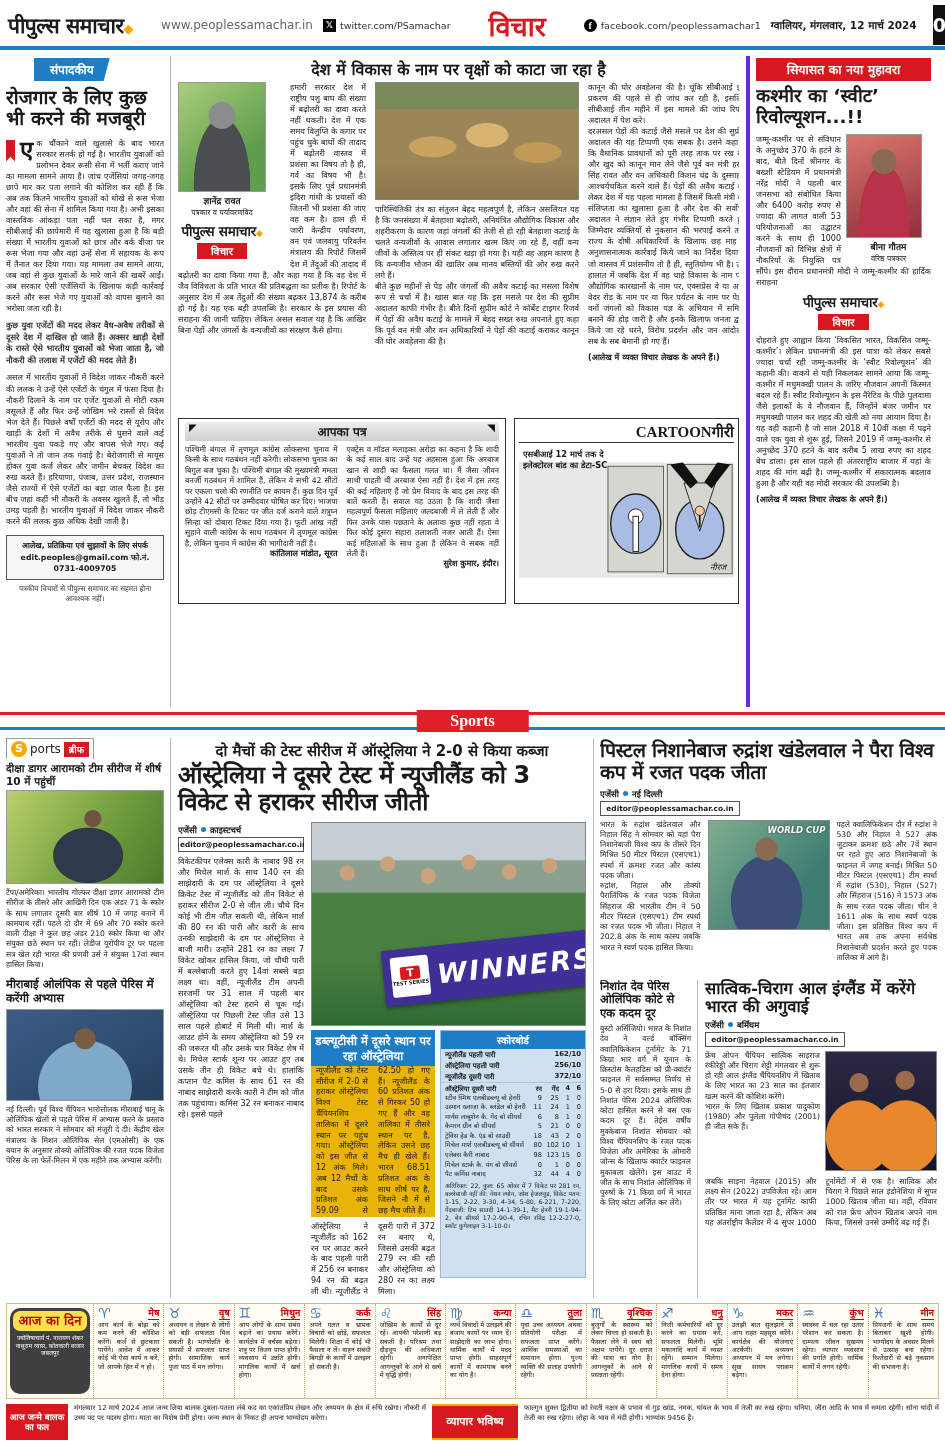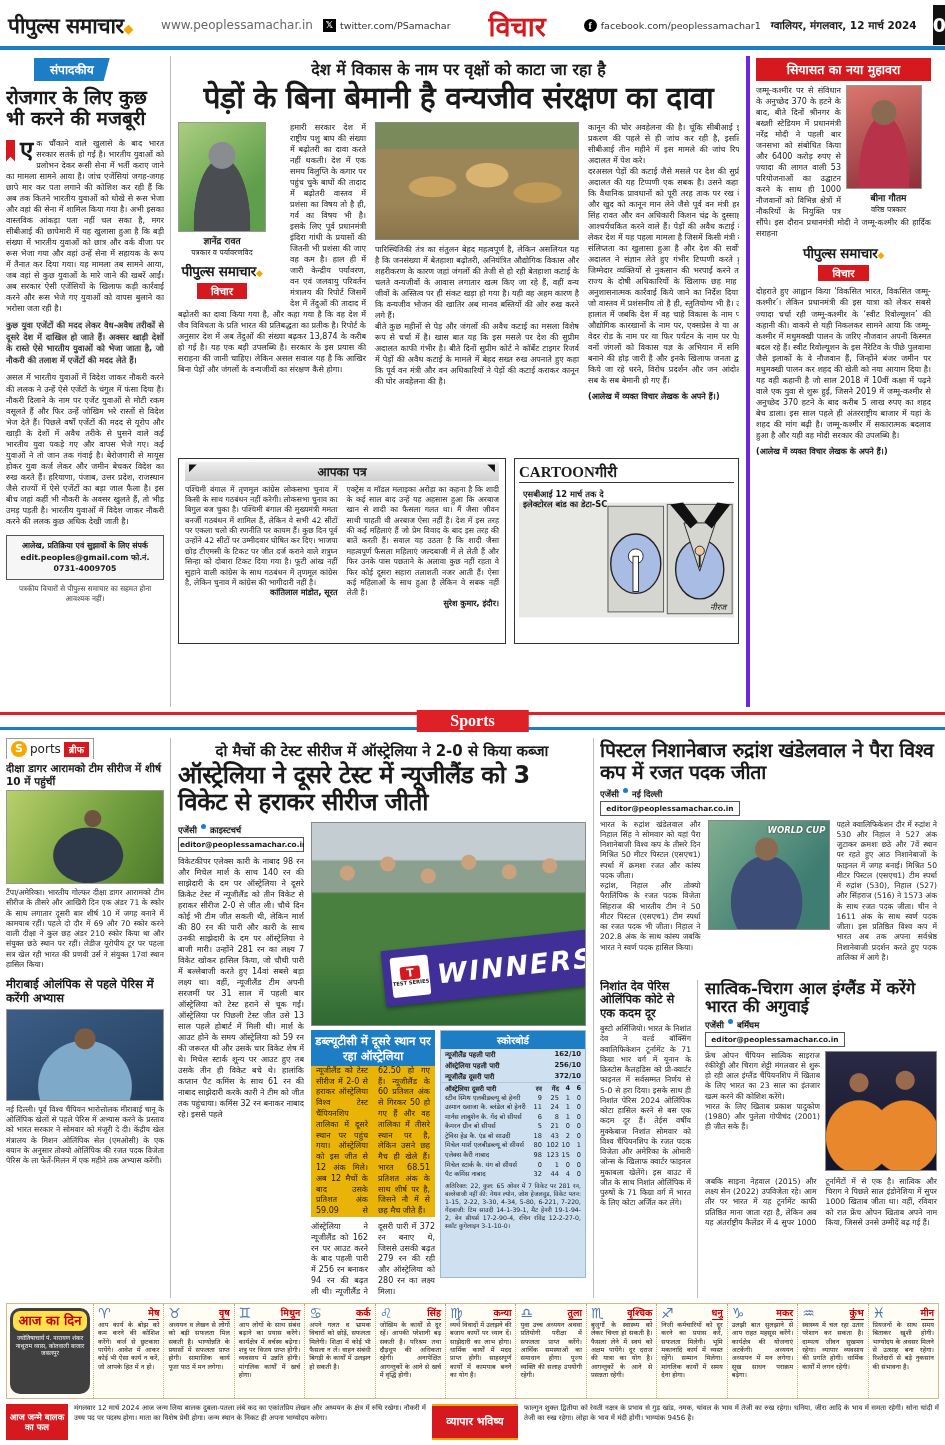--- a/index.html
+++ b/index.html
@@ -65,21 +65,21 @@
                 linear-gradient(#7b8a5a 0 22%,#9c8657 23% 70%,#8a744a 100%)}
   .attr-line{font-weight:bold;font-size:8px;margin-top:4px}
   
   .lettersrow{display:grid;grid-template-columns:328px 1fr;column-gap:8px;height:186px;margin-top:6px}
   .letters{border:1px solid #333;padding:3px 6px;overflow:hidden}
   .letters-hd{position:relative;background:linear-gradient(#eee,#cfcfcf);text-align:center;
               font-weight:bold;font-size:12px;padding:1px 0;margin-bottom:4px}
   .letters-hd .tri{position:absolute;top:0;font-size:10px;color:#111}
   .lcols{columns:2;column-gap:9px;font-size:7.7px;line-height:1.35;text-align:justify}
   .cartoon{border:1px solid #333;padding:2px 4px;overflow:hidden;position:relative}
-  .cartoon-title{text-align:left;font-weight:bold;font-size:15px;border-bottom:1px solid #333;
+  .cartoon-title{text-align:right;font-weight:bold;font-size:15px;border-bottom:1px solid #333;
                  font-family:"Liberation Serif",serif;padding-bottom:1px;margin-bottom:2px}
   .cartoon-cap{position:absolute;left:8px;top:30px;font-weight:bold;font-size:8.3px;width:86px;line-height:1.3}
   
   .tab-red{background:#d6191f;color:#fff;font-weight:bold;font-size:12.5px;text-align:center;
            padding:3px 2px;margin:2px 0 4px}
   .kash-head{font-weight:bold;font-size:18.5px;line-height:1.15;margin-bottom:6px}
   .ph-veena{float:right;width:85px;margin:0 0 2px 5px;text-align:center}
   .ph-veena .img{width:76px;height:104px;border:1px solid #999;
      background:radial-gradient(circle at 50% 26%,#8a6a52 0 12px,rgba(0,0,0,0) 13px),
                 radial-gradient(ellipse at 50% 92%,#b8334a 0 48%,rgba(0,0,0,0) 49%),
@@ -108,21 +108,21 @@
                 linear-gradient(120deg,#b9d06a,#6f9c3c 60%,#4c7a2c)}
   .mir-head{font-weight:bold;font-size:11.5px;line-height:1.2;margin:8px 0 3px}
   .ph-mira{width:100%;height:92px;border:1px solid #999;margin:2px 0 4px;
      background:radial-gradient(circle at 50% 32%,#7a5b43 0 10px,rgba(0,0,0,0) 11px),
                 radial-gradient(ellipse at 50% 85%,#7fa9c9 0 42%,rgba(0,0,0,0) 43%),
                 linear-gradient(150deg,#3c5d86,#24405f)}
   
   .ck-kicker{font-size:15px;font-weight:bold;text-align:center;margin:2px 0}
   .ck-head{font-size:24px;font-weight:bold;line-height:1.12;letter-spacing:-.4px;margin:2px 0 6px}
   .ck-row1{display:grid;grid-template-columns:126px 1fr;column-gap:7px}
-  .byline{display:flex;gap:4px;font-weight:bold;font-size:8.5px;margin:2px 0}
+  .byline{display:flex;align-items:center;gap:4px;font-weight:bold;font-size:8.5px;margin:2px 0}
   .byline .dot{width:5px;height:5px;border-radius:50%;background:#1d7ec6}
   .email-box{border:1px solid #555;font-weight:bold;font-size:7.4px;text-align:center;
              padding:2px 1px;margin:2px 0 4px}
   .ph-team{position:relative;width:100%;height:204px;border:1px solid #888;overflow:hidden;
      background:linear-gradient(#c3cdd2 0 18%,#8ba08f 19% 34%,#49803f 35% 68%,#2f6a33 100%)}
   .ph-team .heads{position:absolute;top:26px;left:10px;right:10px;height:60px;
      background:radial-gradient(circle at 10% 40%,#caa37e 0 7px,rgba(0,0,0,0) 8px),
                 radial-gradient(circle at 26% 25%,#caa37e 0 7px,rgba(0,0,0,0) 8px),
                 radial-gradient(circle at 42% 45%,#caa37e 0 7px,rgba(0,0,0,0) 8px),
                 radial-gradient(circle at 58% 22%,#caa37e 0 7px,rgba(0,0,0,0) 8px),
@@ -231,21 +231,20 @@
       <p class="bt">असल में भारतीय युवाओं में विदेश जाकर नौकरी करने की ललक ने उन्हें ऐसे एजेंटों के चंगुल में फंसा दिया है। नौकरी दिलाने के नाम पर एजेंट युवाओं से मोटी रकम वसूलते हैं और फिर उन्हें जोखिम भरे रास्तों से विदेश भेज देते हैं। पिछले वर्षों एजेंटों की मदद से यूरोप और खाड़ी के देशों में अवैध तरीके से घुसने वाले कई भारतीय युवा पकड़े गए और वापस भेजे गए। कई युवाओं ने तो जान तक गंवाई है। बेरोजगारी से मायूस होकर युवा कर्ज लेकर और जमीन बेचकर विदेश का रुख करते हैं। हरियाणा, पंजाब, उत्तर प्रदेश, राजस्थान जैसे राज्यों में ऐसे एजेंटों का बड़ा जाल फैला है। इस बीच जहां कहीं भी नौकरी के अवसर खुलते हैं, तो भीड़ उमड़ पड़ती है। भारतीय युवाओं में विदेश जाकर नौकरी करने की ललक कुछ अधिक देखी जाती है।</p>
       <div class="contact-box">
         <span>आलेख, प्रतिक्रिया एवं सुझावों के लिए संपर्क</span><br>
         <span>edit.peoples@gmail.com फो.नं. 0731-4009705</span>
       </div>
       <div class="contact-note">पत्रकीय विचारों से पीपुल्स समाचार का सहमत होना आवश्यक नहीं।</div>
     </aside>
 
     <main class="tcol tg-mid">
       <div class="kicker">देश में विकास के नाम पर वृक्षों को काटा जा रहा है</div>
-      <h1 class="mainhead">पेड़ों के बिना बेमानी है वन्यजीव संरक्षण का दावा</h1>
       <div class="band">
         <div>
           <div class="authorblk">
             <div class="ph-modi"></div>
             <div class="authname">ज्ञानेंद्र रावत</div>
             <div class="authrole">पत्रकार व पर्यावरणविद</div>
             <div class="minimast">
               <div class="mm1"><span>पीपुल्स समाचार</span><span class="bulb">◆</span></div>
               <div class="mm2">विचार</div>
             </div>
@@ -295,20 +294,21 @@
             <circle cx="195" cy="52" r="5" fill="#f2c9a0" stroke="#222"></circle>
             <line x1="195" y1="57" x2="195" y2="70" stroke="#222" stroke-width="2"></line>
             <text x="206" y="116" font-size="9" font-style="italic" fill="#222">नीरज</text>
           </svg>
         </div>
       </div>
     </main>
 
     <aside class="tcol">
       <div class="tab-red">सियासत का नया मुहावरा</div>
+      <h2 class="kash-head">कश्मीर का ‘स्वीट’ रिवोल्यूशन...!!</h2>
       <div class="ph-veena">
         <div class="img"></div>
         <div class="authname">बीना गौतम</div>
         <div class="authrole">वरिष्ठ पत्रकार</div>
       </div>
       <p class="bt">जम्मू-कश्मीर पर से संविधान के अनुच्छेद 370 के हटने के बाद, बीते दिनों श्रीनगर के बख्शी स्टेडियम में प्रधानमंत्री नरेंद्र मोदी ने पहली बार जनसभा को संबोधित किया और 6400 करोड़ रुपए से ज्यादा की लागत वाली 53 परियोजनाओं का उद्घाटन करने के साथ ही 1000 नौजवानों को विभिन्न क्षेत्रों में नौकरियों के नियुक्ति पत्र सौंपे। इस दौरान प्रधानमंत्री मोदी ने जम्मू-कश्मीर की हार्दिक सराहना</p>
       <div class="minimast">
         <div class="mm1"><span>पीपुल्स समाचार</span><span class="bulb">◆</span></div>
         <div class="mm2">विचार</div>
       </div>

